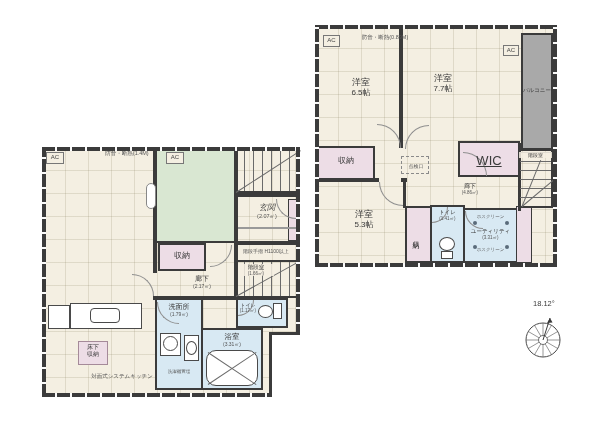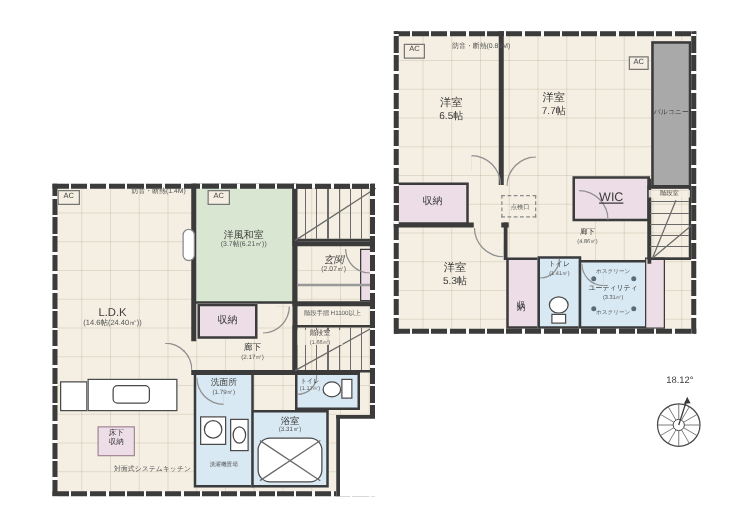--- a/index.html
+++ b/index.html
@@ -92,28 +92,20 @@
   <div class="arc arc-pivot-tr" style="left:234px;top:52px;width:20px;height:20px;"></div>
   <div class="arc arc-pivot-tl" style="left:168px;top:98px;width:22px;height:22px;"></div>
   <div class="arc arc-pivot-bl" style="left:90px;top:127px;width:22px;height:22px;"></div>
   <div class="arc arc-pivot-tr" style="left:115px;top:155px;width:22px;height:22px;"></div>
   <div class="arc arc-pivot-tl" style="left:196px;top:153px;width:16px;height:16px;"></div>
 
   <div class="acbox" style="left:4px;top:5px;width:16px;height:10px;">AC</div>
   <div class="lbl sub" style="left:46px;top:3px;width:78px;font-size:5.5px;">防音・断熱(1.4M)</div>
   <div class="acbox" style="left:124px;top:5px;width:16px;height:10px;">AC</div>
 
-  <div class="lbl" style="left:14px;top:98px;width:68px;">
-    <div style="font-size:9px;">L.D.K</div>
-    <div class="sub" style="font-size:6px;">(14.6帖(24.40㎡))</div>
-  </div>
-  <div class="lbl" style="left:118px;top:36px;width:70px;">
-    <div style="font-size:8px;">洋風和室</div>
-    <div class="sub" style="font-size:5.5px;">(3.7帖(6.21㎡))</div>
-  </div>
   <div class="lbl" style="left:116px;top:104px;width:48px;font-size:8px;">収納</div>
   <div class="lbl" style="left:200px;top:56px;width:50px;">
     <div style="font-size:8px;font-style:italic;">玄関</div>
     <div class="sub" style="font-size:5.5px;">(2.07㎡)</div>
   </div>
   <div class="lbl" style="left:140px;top:128px;width:40px;">
     <div style="font-size:7px;">廊下</div>
     <div class="sub" style="font-size:5px;">(2.17㎡)</div>
   </div>
   <div class="lbl sub" style="left:192px;top:101px;width:64px;font-size:5px;">階段手摺 H1100以上</div>
@@ -191,21 +183,21 @@
 
   <div class="lbl" style="left:18px;top:52px;width:56px;">
     <div style="font-size:9px;">洋室</div>
     <div style="font-size:8px;">6.5帖</div>
   </div>
   <div class="lbl" style="left:100px;top:48px;width:56px;">
     <div style="font-size:9px;">洋室</div>
     <div style="font-size:8px;">7.7帖</div>
   </div>
   <div class="lbl" style="left:206px;top:62px;width:32px;font-size:5.5px;">バルコニー</div>
-  <div class="lbl" style="left:143px;top:128px;width:62px;font-size:10px;text-decoration:underline;">WIC</div>
+  <div class="lbl" style="left:143px;top:128px;width:62px;font-size:13px;text-decoration:underline;">WIC</div>
   <div class="lbl" style="left:2px;top:131px;width:58px;font-size:8px;">収納</div>
   <div class="lbl" style="left:21px;top:184px;width:56px;">
     <div style="font-size:9px;">洋室</div>
     <div style="font-size:8px;">5.3帖</div>
   </div>
   <div class="lbl vtext" style="left:96px;top:194px;height:34px;font-size:7px;">収納</div>
   <div class="lbl" style="left:138px;top:158px;width:34px;">
     <div style="font-size:6px;">廊下</div>
     <div class="sub" style="font-size:4.5px;">(4.86㎡)</div>
   </div>

